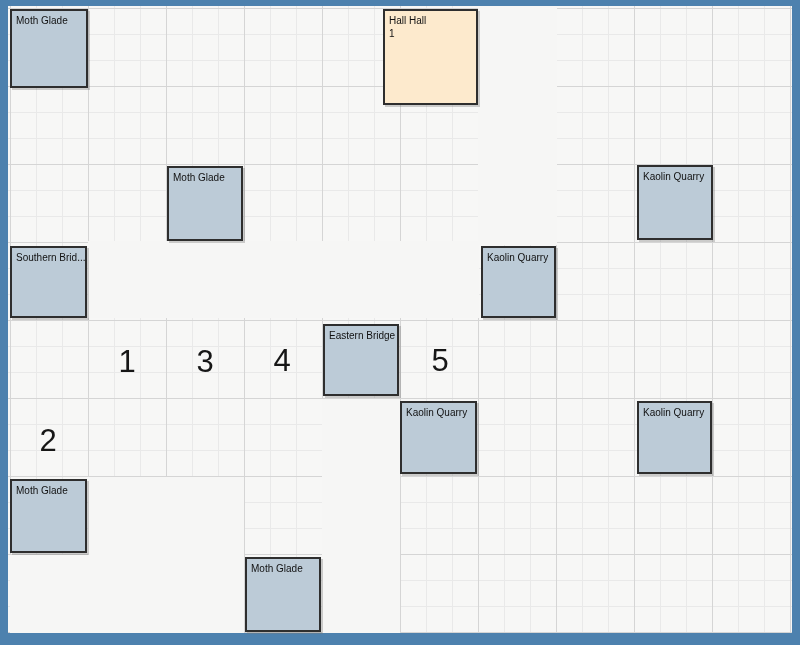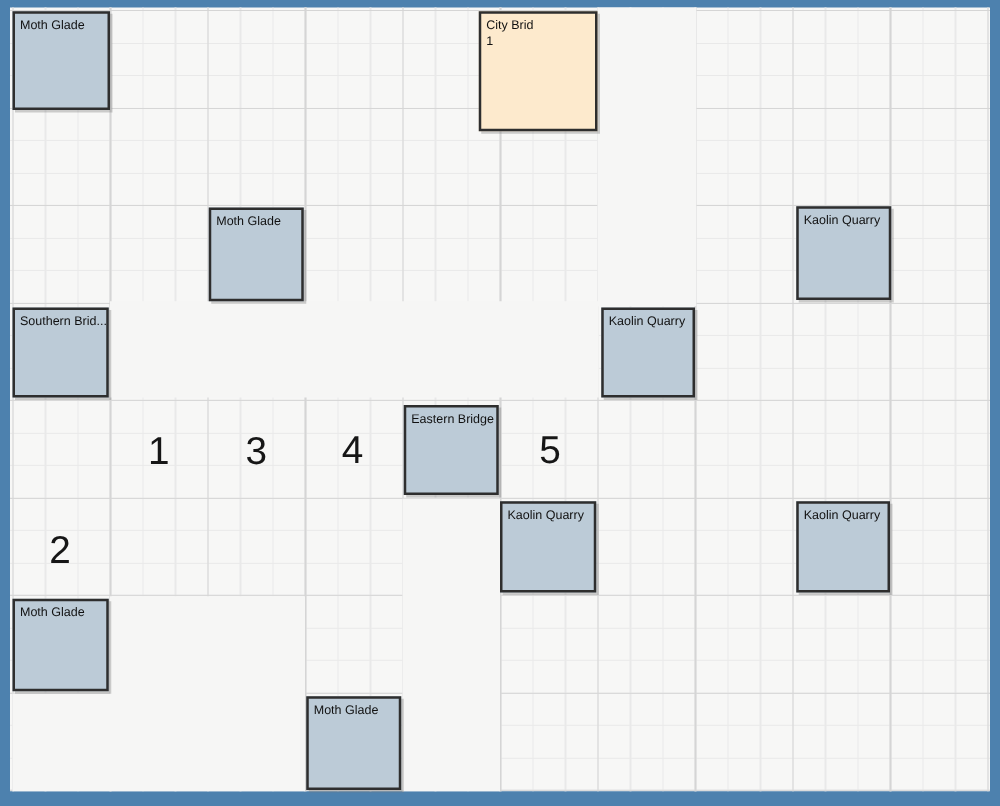--- a/index.html
+++ b/index.html
@@ -43,21 +43,21 @@
 <body>
 
 <div class="frame">
   <div class="map" id="map">
       <div class="plain" style="left: 470px; top: 0px; width: 79px; height: 239px;"></div>
       <div class="plain" style="left: 80px; top: 235px; width: 391px; height: 77px;"></div>
       <div class="plain" style="left: 80px; top: 471px; width: 156px; height: 156px;"></div>
       <div class="plain" style="left: 2px; top: 549px; width: 78px; height: 78px;"></div>
       <div class="plain" style="left: 314px; top: 393px; width: 78px; height: 234px;"></div>
       <div class="tile" style="left: 2px; top: 3px; width: 78px; height: 79px; background: rgb(188, 203, 215);"><span>Moth Glade</span></div>
-      <div class="tile" style="left: 375px; top: 3px; width: 95px; height: 96px; background: rgb(253, 234, 205);"><span>City Brid</span><span class="sub">1</span></div>
+      <div class="tile" style="left: 375px; top: 3px; width: 95px; height: 96px; background: rgb(253, 234, 205);"><span>Hall Hall</span><span class="sub">1</span></div>
       <div class="tile" style="left: 159px; top: 160px; width: 76px; height: 75px; background: rgb(188, 203, 215);"><span>Moth Glade</span></div>
       <div class="tile" style="left: 629px; top: 159px; width: 76px; height: 75px; background: rgb(188, 203, 215);"><span>Kaolin Quarry</span></div>
       <div class="tile" style="left: 2px; top: 240px; width: 77px; height: 72px; background: rgb(188, 203, 215);"><span>Southern Brid...</span></div>
       <div class="tile" style="left: 473px; top: 240px; width: 75px; height: 72px; background: rgb(188, 203, 215);"><span>Kaolin Quarry</span></div>
       <div class="tile" style="left: 315px; top: 318px; width: 76px; height: 72px; background: rgb(188, 203, 215);"><span>Eastern Bridge</span></div>
       <div class="tile" style="left: 392px; top: 395px; width: 77px; height: 73px; background: rgb(188, 203, 215);"><span>Kaolin Quarry</span></div>
       <div class="tile" style="left: 629px; top: 395px; width: 75px; height: 73px; background: rgb(188, 203, 215);"><span>Kaolin Quarry</span></div>
       <div class="tile" style="left: 2px; top: 473px; width: 77px; height: 74px; background: rgb(188, 203, 215);"><span>Moth Glade</span></div>
       <div class="tile" style="left: 237px; top: 551px; width: 76px; height: 75px; background: rgb(188, 203, 215);"><span>Moth Glade</span></div>
       <div class="region-number" style="left: 119px; top: 355px;">1</div>

